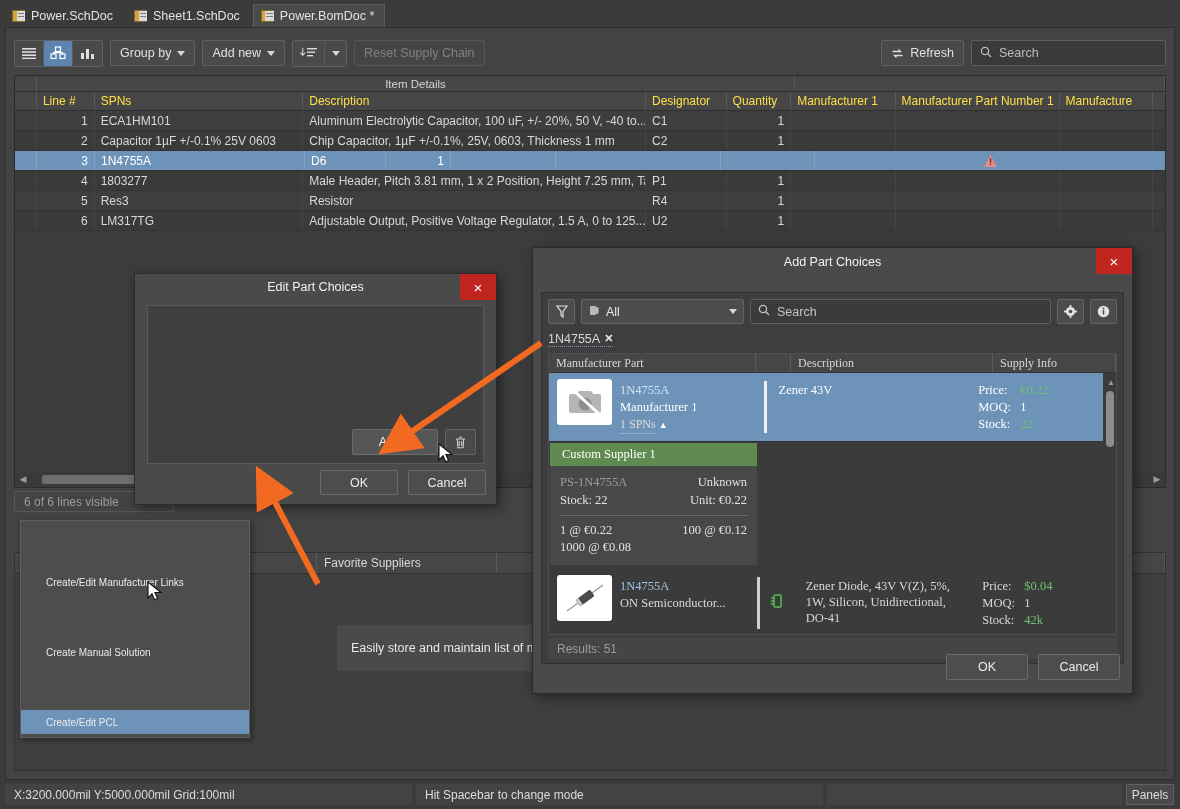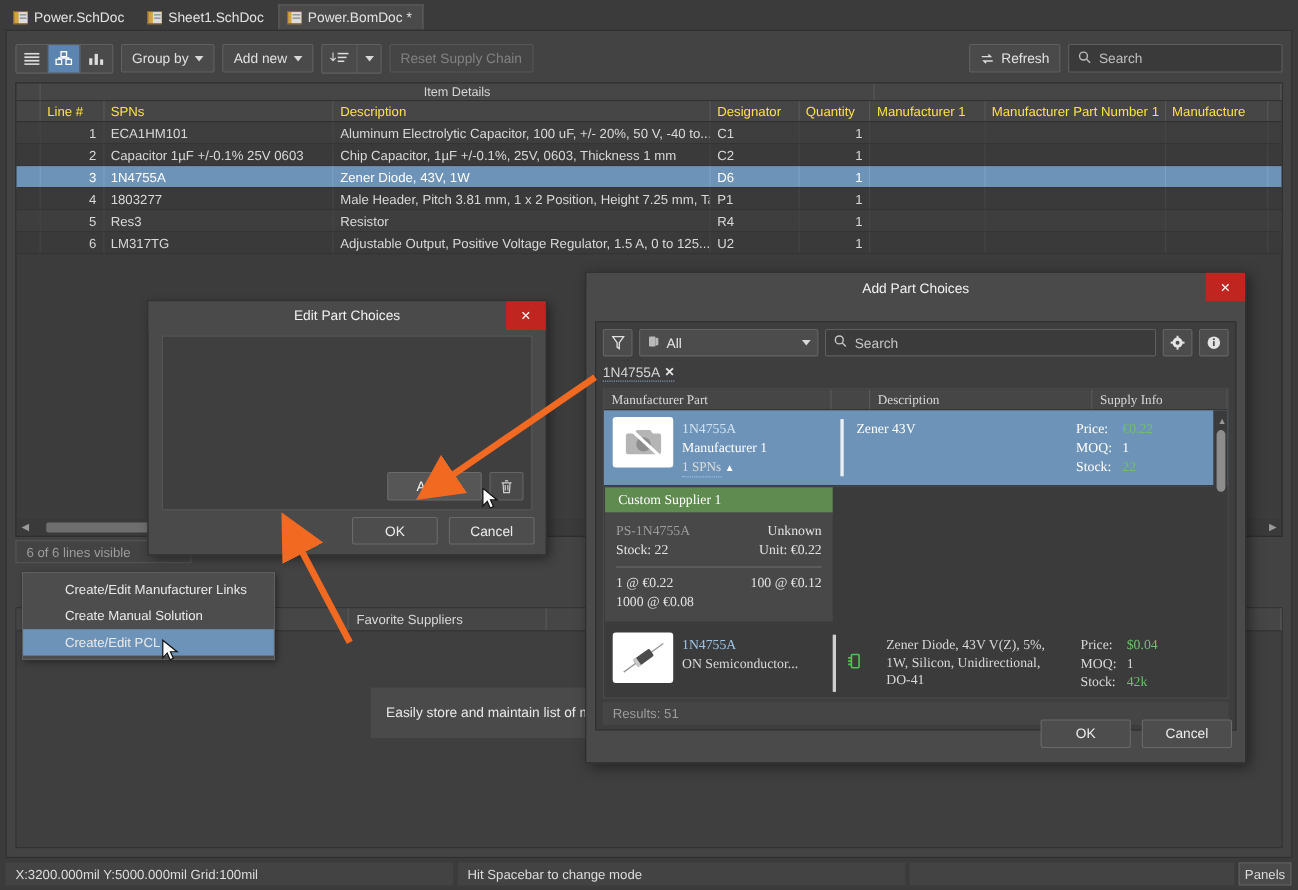--- a/index.html
+++ b/index.html
@@ -129,21 +129,21 @@
     background: #4a4a4a; display: flex; align-items: center; padding: 0 14px;
     font-size: 12.5px; color: #e8e8e8;
   }
 
   
   .menu {
     position: absolute; left: 20px; top: 520px; width: 230px;
     background: #4d4d4d; border: 1px solid #5f5f5f; padding: 3px 0; z-index: 40;
     box-shadow: 2px 2px 6px rgba(0,0,0,.4);
   }
-  .menu .mi { height: 24px; display: flex; align-items: center; padding-left: 38px; font-size: 12px; color: #eaeaea; }
+  .menu .mi { height: 24px; display: flex; align-items: center; padding-left: 25px; font-size: 10px; color: #eaeaea; margin-top: 46px; }
   .menu .mi.hl { background: #6e93b8; }
 
   
   .dlg-edit {
     position: absolute; left: 134px; top: 273px; width: 363px; height: 232px;
     background: #4a4a4a; border: 1px solid #2b2b2b; z-index: 30;
     box-shadow: 3px 3px 10px rgba(0,0,0,.45);
   }
   .dlg-edit .title {
     height: 26px; background: #4a4a4a; display: flex; align-items: center; justify-content: center;
@@ -408,21 +408,20 @@
                 <path d="M6.5 0 13 12H0z" fill="#e98b8b"></path>
                 <rect x="5.8" y="3.2" width="1.4" height="4.6" fill="#7a2b2b"></rect>
                 <rect x="5.8" y="8.6" width="1.4" height="1.4" fill="#7a2b2b"></rect>
               </svg>
             </div>
           </div>
           <div class="row sel">
             <div class="c " style="width: 22px;"></div>
             <div class="c num" style="width: 58px;">3</div>
             <div class="c " style="width: 210px;">1N4755A</div>
-            <div class="c " style="width: 345px;">Zener Diode, 43V, 1W</div>
             <div class="c " style="width: 81px;">D6</div>
             <div class="c num" style="width: 65px;">1</div>
             <div class="c " style="width: 105px;"></div>
             <div class="c " style="width: 165px;"></div>
             <div class="c " style="width: 94px;"></div>
             <div class="c warn" style="flex: 1 1 0%; border-right: none;">
               <svg width="13" height="12" viewBox="0 0 13 12">
                 <path d="M6.5 0 13 12H0z" fill="#e98b8b"></path>
                 <rect x="5.8" y="3.2" width="1.4" height="4.6" fill="#7a2b2b"></rect>
                 <rect x="5.8" y="8.6" width="1.4" height="1.4" fill="#7a2b2b"></rect>

